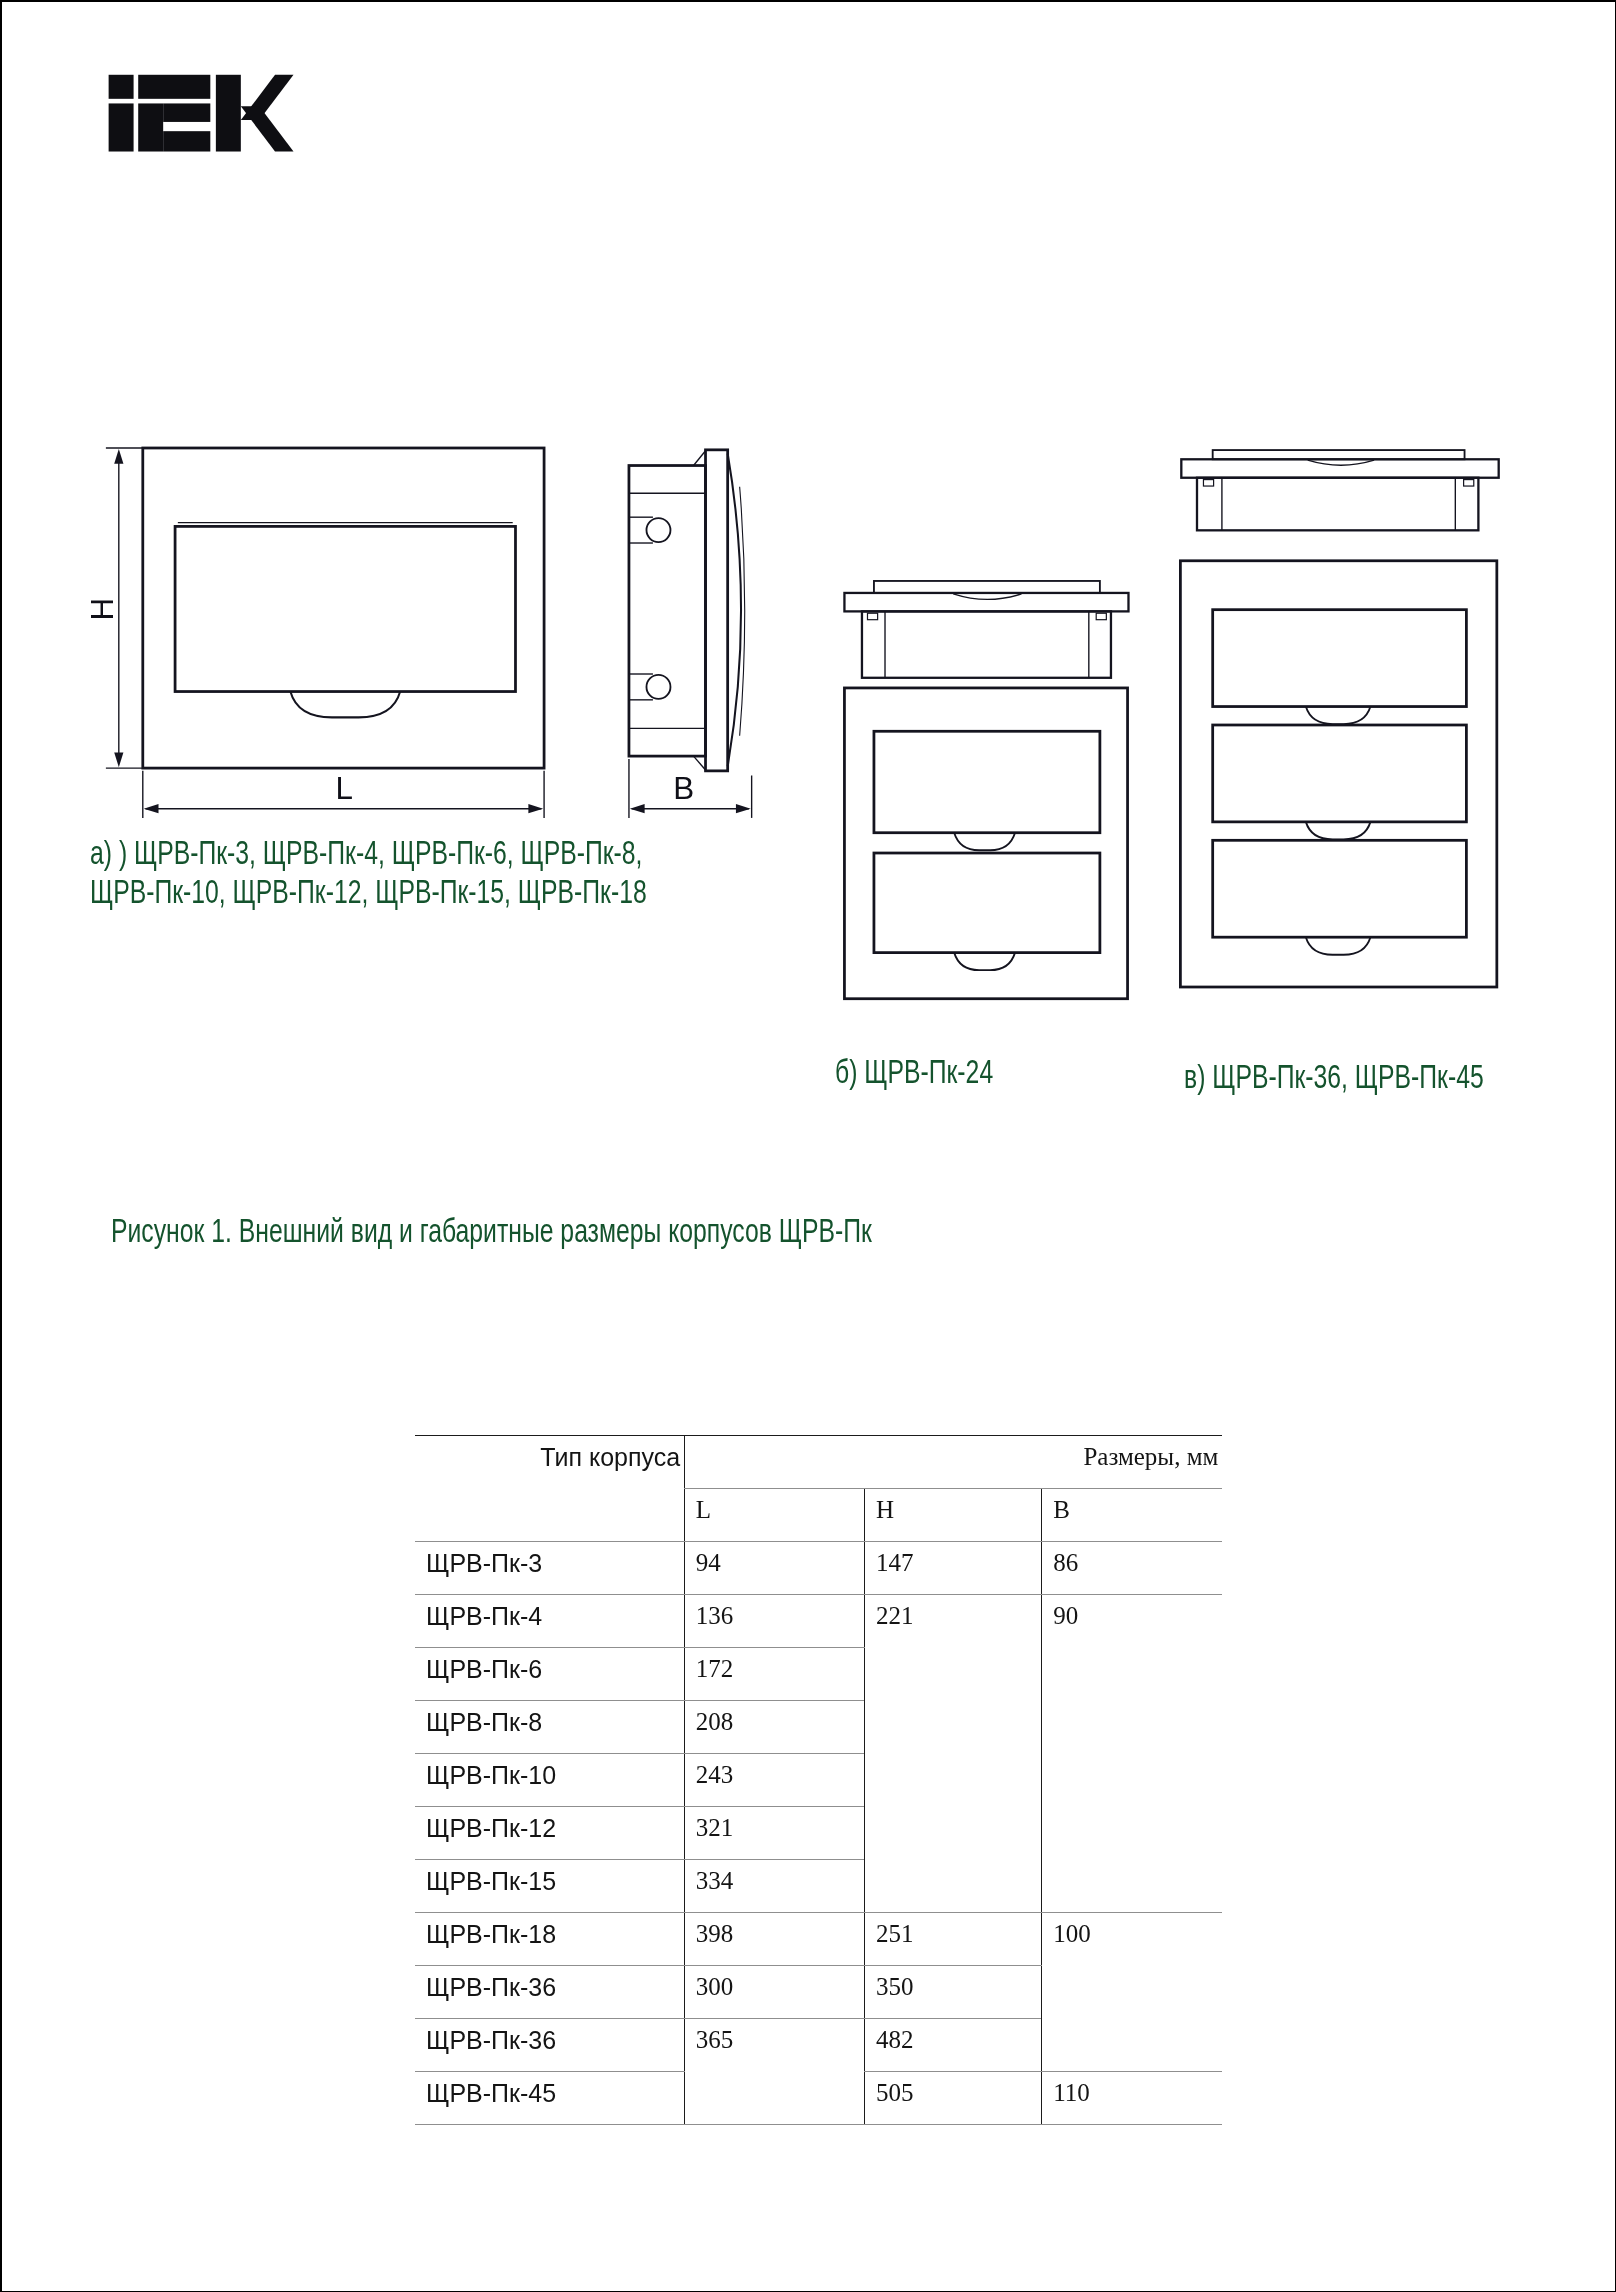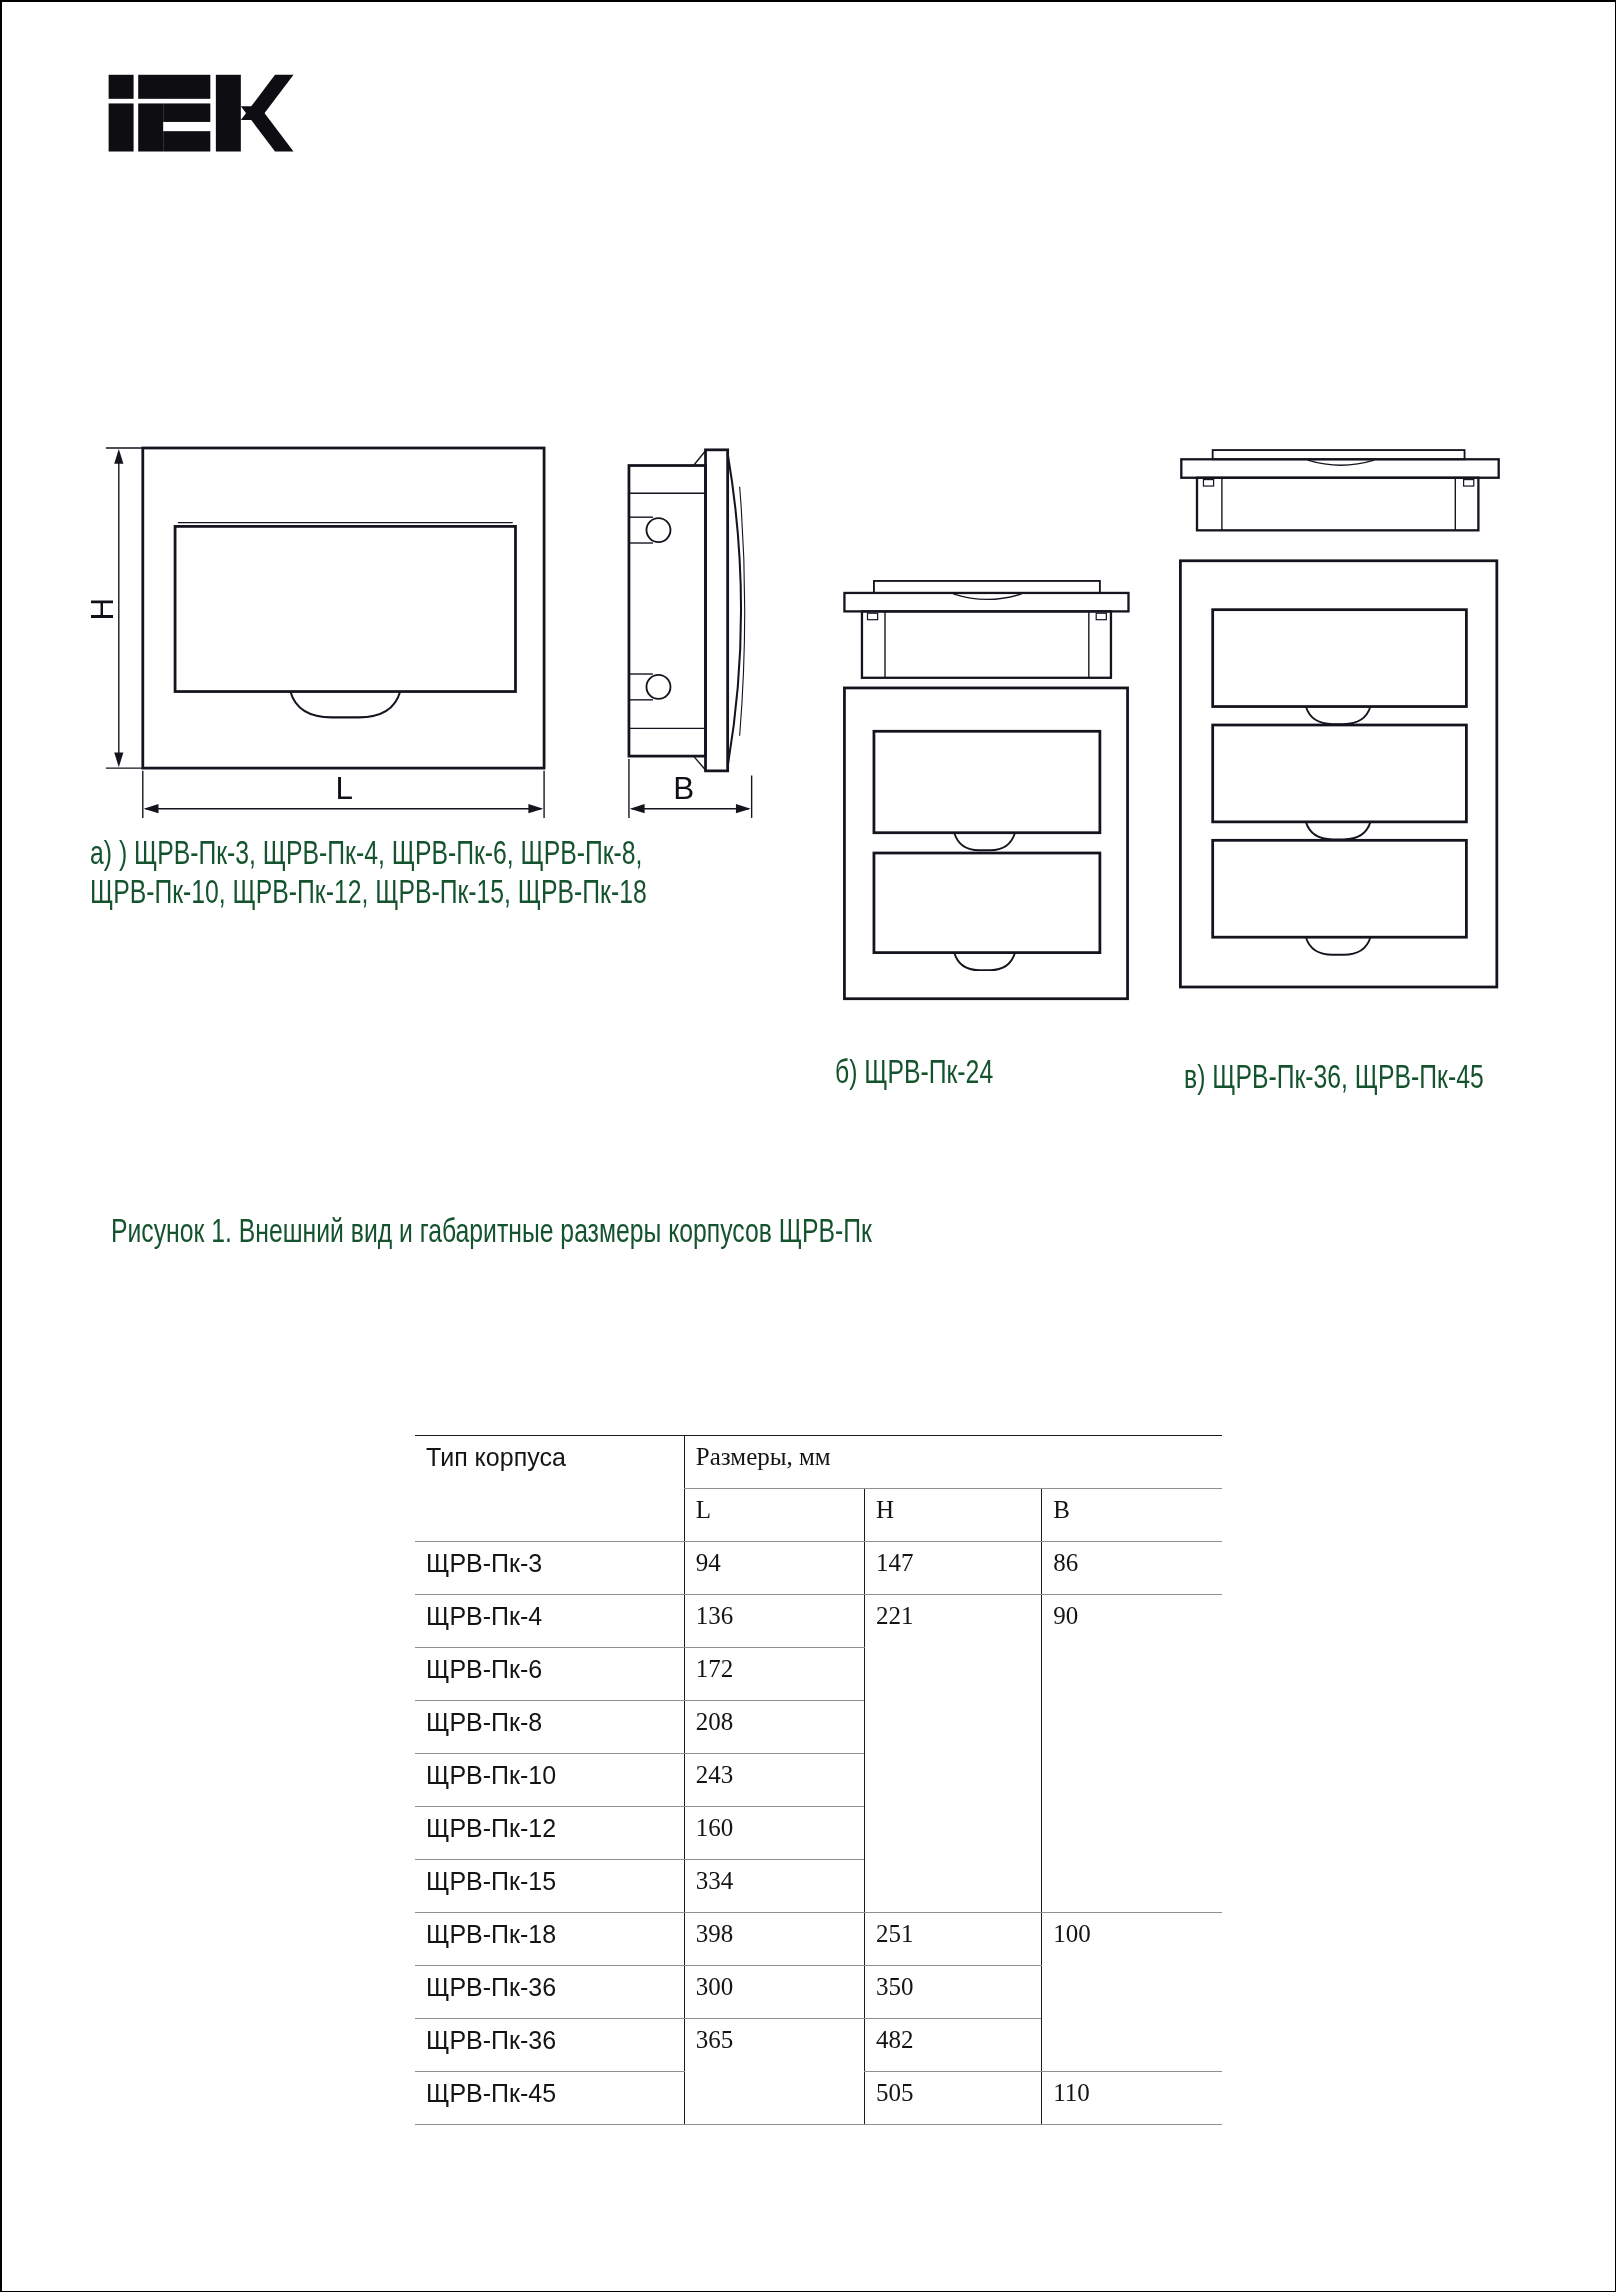--- a/index.html
+++ b/index.html
@@ -40,21 +40,21 @@
     font-size:25px;
     color:#141414;
   }
   table.dim td {
     vertical-align:top;
     padding:7.4px 3.7px 0 11px;
     height:53px;
     box-sizing:border-box;
     border-bottom:0.9px solid #8f8f8f;
   }
-  td.bt2 { border-top:1.8px solid #1b1b1b; }
+  td.bt2 { border-top:1.8px solid #1b1b1b;text-align:right; }
   td.hb  { border-bottom:1.8px solid #1b1b1b; }
   td.vl  { border-left:1.8px solid #1b1b1b;font-family:Liberation Serif, serif; }
   td.bb2 { border-bottom:1.8px solid #1b1b1b; }
 </style>
 </head>
 <body>
 
 <div class="page">
 
   <svg class="abs" style="left:102px; top:69px;" width="196" height="88" viewBox="113 78 212 95">
@@ -213,21 +213,21 @@
       <tr>
         <td>ЩРВ-Пк-8</td>
         <td class="vl">208</td>
       </tr>
       <tr>
         <td>ЩРВ-Пк-10</td>
         <td class="vl">243</td>
       </tr>
       <tr>
         <td>ЩРВ-Пк-12</td>
-        <td class="vl">160</td>
+        <td class="vl">321</td>
       </tr>
       <tr>
         <td>ЩРВ-Пк-15</td>
         <td class="vl">334</td>
       </tr>
       <tr>
         <td>ЩРВ-Пк-18</td>
         <td class="vl">398</td>
         <td class="vl">251</td>
         <td class="vl" rowspan="3">100</td>

